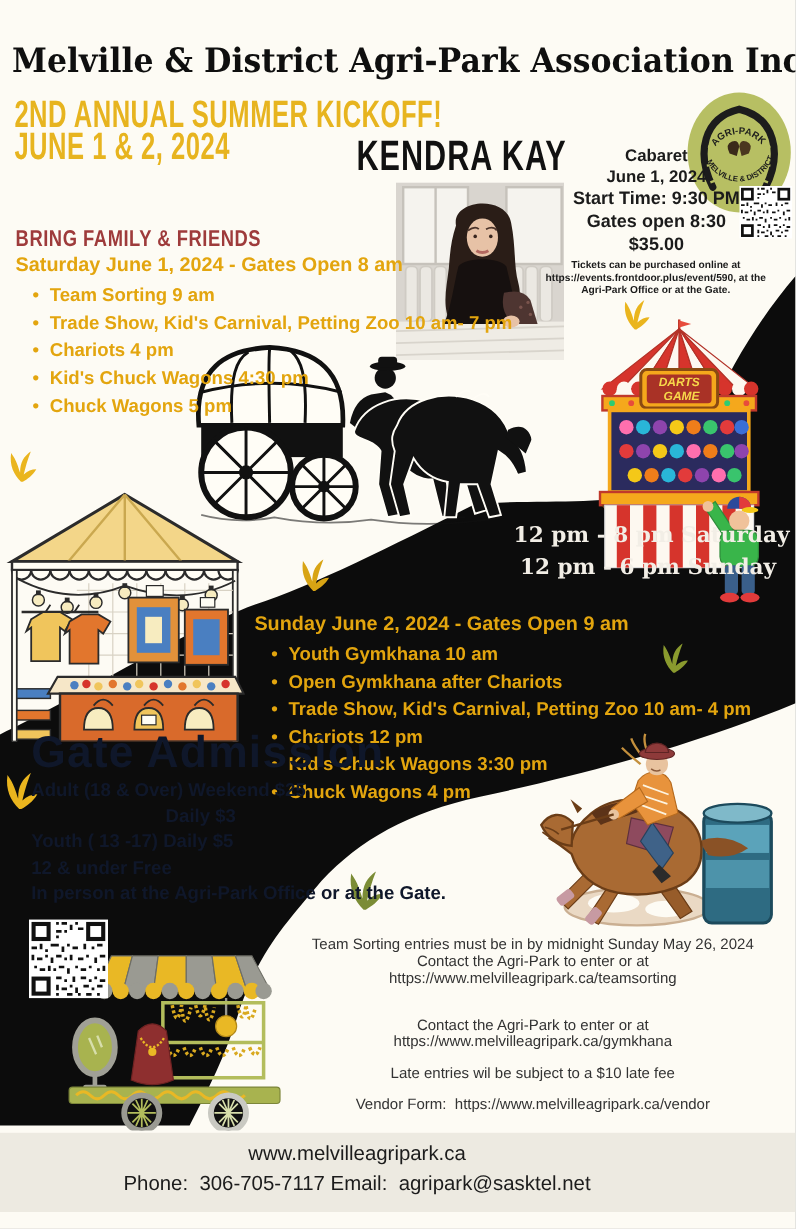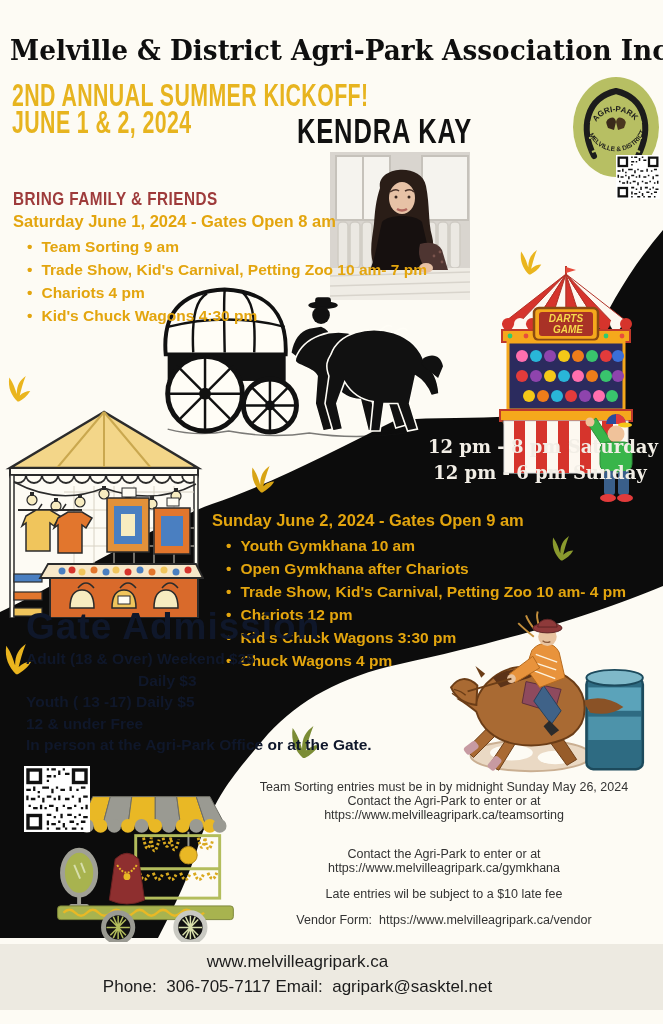--- a/index.html
+++ b/index.html
@@ -125,32 +125,41 @@
     <path d="M90 92 q16 -4 22 6 l6 20 -20 0 q-12 -10 -8 -26 z" fill="#4e3531"></path>
     <g fill="#7a544d">
         <circle cx="104" cy="104" r="1.4"></circle>
         <circle cx="112" cy="110" r="1.4"></circle>
         <circle cx="100" cy="114" r="1.4"></circle>
         <circle cx="110" cy="100" r="1.4"></circle>
       </g>
     <ellipse cx="96" cy="116" rx="7" ry="5" fill="#e7c2a6"></ellipse>
   </svg>
 
+  <div class="abs cabaret">
+    <div class="c1">Cabaret</div>
+    <div class="c1">June 1, 2024</div>
+    <div class="c2">Start Time: 9:30 PM</div>
+    <div class="c2">Gates open 8:30</div>
+    <div class="c2">$35.00</div>
+    <div class="note">Tickets can be purchased online at https://events.frontdoor.plus/event/590, at the Agri-Park Office or at the Gate.</div>
+  </div>
   <svg class="abs qr" style="left:616px;top:155px" width="44" height="44" viewBox="0 0 29 29">
       <use href="#qr-sym"></use>
     </svg>
 
   <div class="abs bring">BRING FAMILY &amp; FRIENDS</div>
   <div class="abs sched saturday">
     <div class="sh">Saturday June 1, 2024 - Gates Open 8 am</div>
     <ul>
       <li>Team Sorting 9 am</li>
       <li>Trade Show, Kid's Carnival, Petting Zoo 10 am- 7 pm</li>
       <li>Chariots 4 pm</li>
       <li>Kid's Chuck Wagons 4:30 pm</li>
+      <li>Chuck Wagons 5 pm</li>
     </ul>
   </div>
 
   <svg class="abs art" style="left:148px;top:256px" width="295" height="182" viewBox="0 0 300 185">
     <path d="M20 176 q30 8 62 2 q42 8 82 2 q52 8 112 -2" stroke="#111" stroke-width="1.5" fill="none" opacity=".55"></path>
     <path d="M30 168 l14 4 M120 176 l16 2 M226 178 l18 0" stroke="#111" stroke-width="1.2" opacity=".5"></path>
     <path d="M18 100 C14 52 40 36 78 34 C118 36 142 54 140 100 Z" fill="#fffdf6" stroke="#111" stroke-width="4"></path>
     <path d="M46 98 C44 58 50 44 60 38 M78 98 C77 52 77 44 78 35 M108 98 C110 56 104 44 96 37" stroke="#111" stroke-width="2.5" fill="none"></path>
     <path d="M20 72 C60 62 100 62 139 72" stroke="#111" stroke-width="2.5" fill="none"></path>
     <rect x="20" y="100" width="120" height="27" fill="#111"></rect>

